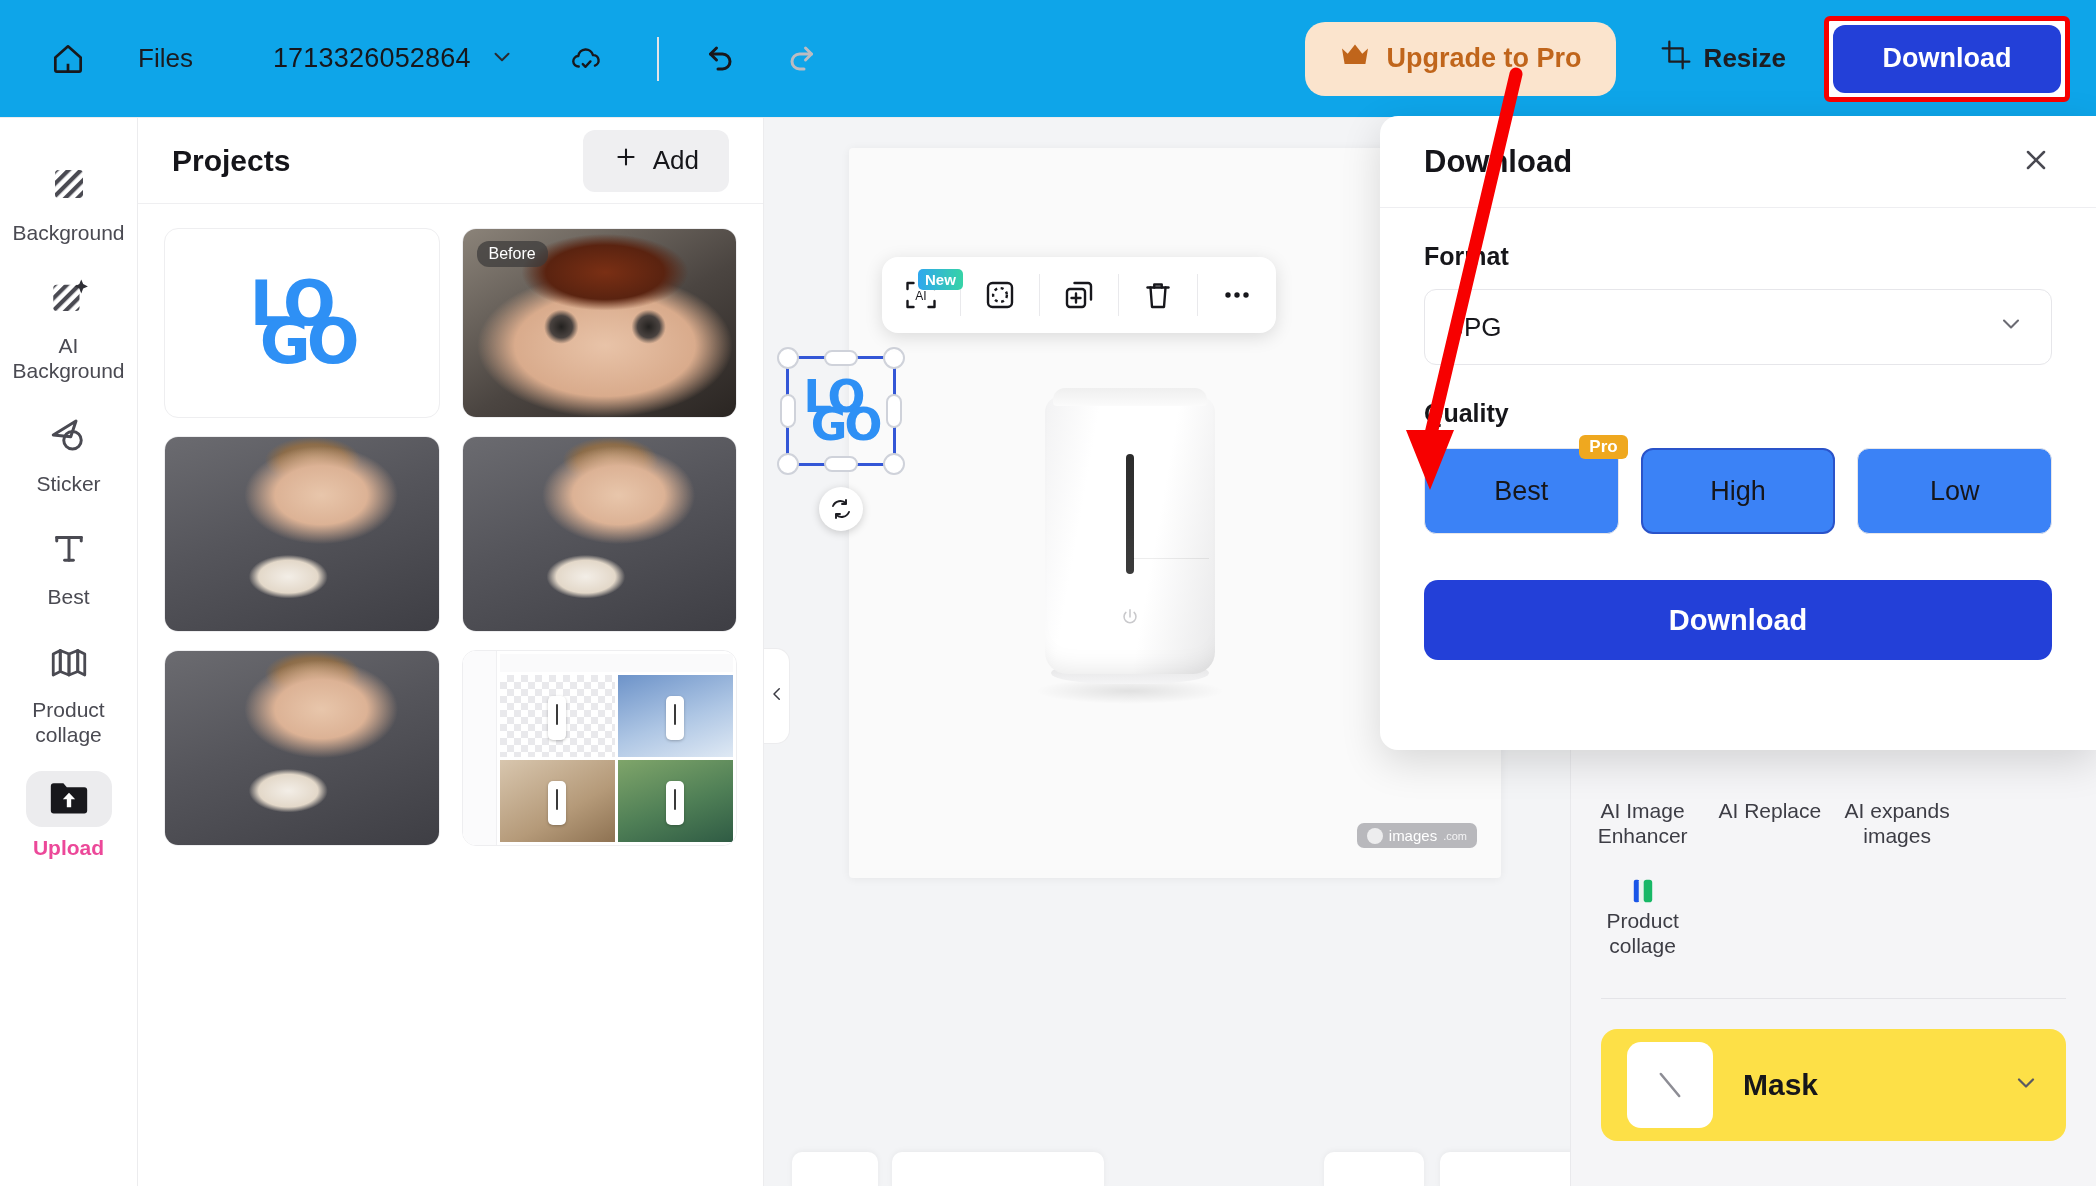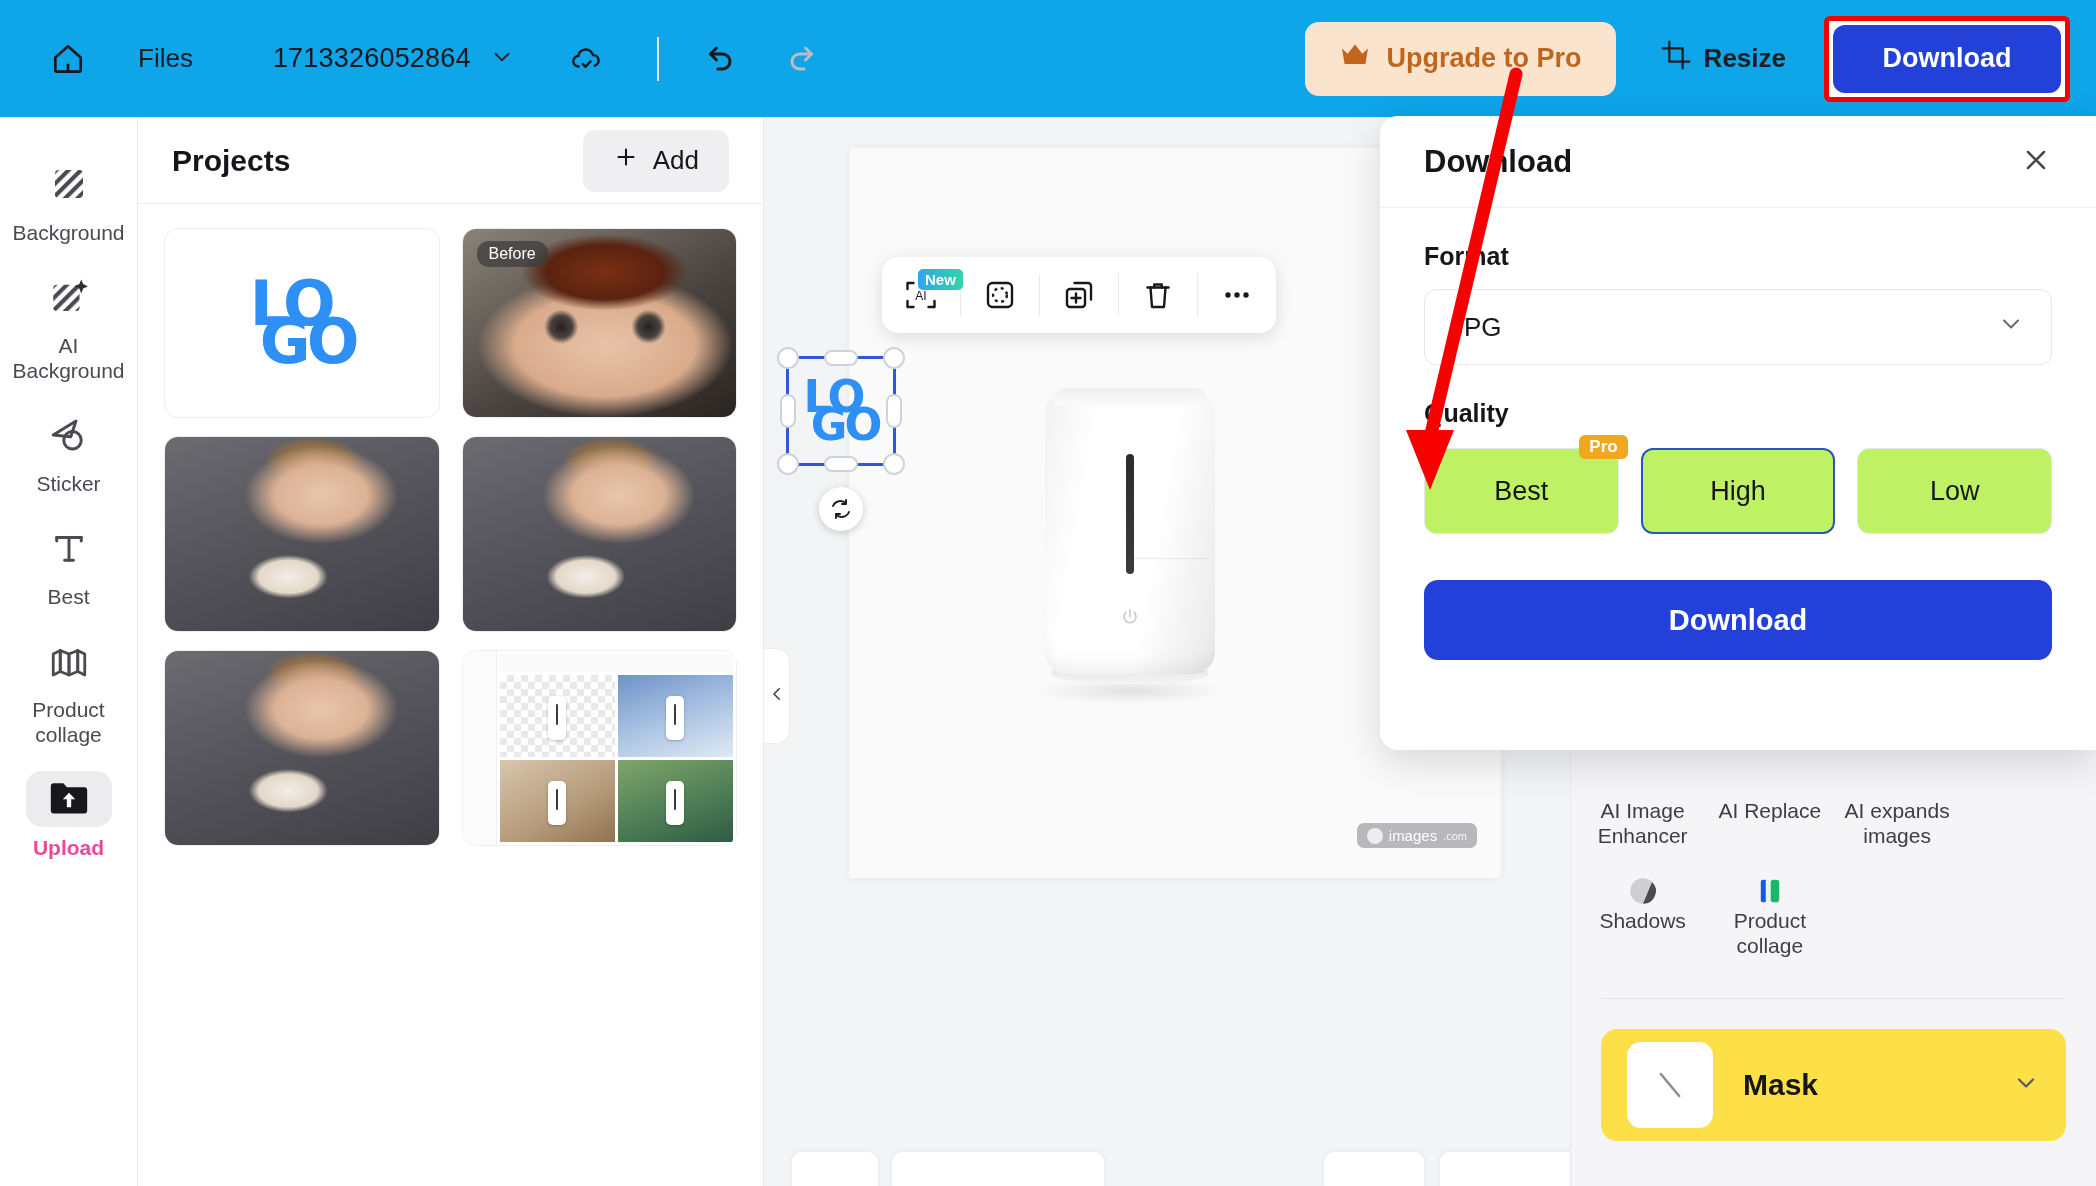--- a/index.html
+++ b/index.html
@@ -24,21 +24,21 @@
   .chev { display:inline-block; }
   .cloud-btn { margin-left:48px; width:48px;height:48px; display:flex;align-items:center;justify-content:center; cursor:pointer;}
   .vdiv { width:2px; height:44px; background:#e4e4e8; margin-left:46px; }
   .undo-btn { margin-left:44px; cursor:pointer; }
   .redo-btn { margin-left:44px; cursor:pointer; }
 
   .topbar-right { margin-left:auto; display:flex; align-items:center; padding-right:26px; }
   .upgrade-btn {
     display:flex; align-items:center; gap:16px;
     background:#fbe4cd; color:#c0651b;
-    height:74px; padding:12px 34px; border-radius:14px;
+    height:74px; padding:12px 34px; border-radius:20px;
     font-size:27px; font-weight:700; cursor:pointer;
   }
   .resize-btn { display:flex; align-items:center; gap:12px; margin-left:44px; font-size:26px; color:#1d1d22; cursor:pointer; font-weight:600;}
   .download-hl {
     margin-left:38px; border:5px solid #f70000; border-radius:6px;
     padding:4px; background:#fff;
   }
   .download-btn-top {
     background:#2340d8; color:#fff; font-size:27px; font-weight:700;
     height:68px; min-width:228px; border-radius:12px;
@@ -222,21 +222,21 @@
   .dl-body { padding:34px 44px 0; }
   .dl-label { font-size:25px; font-weight:700; color:#16161a; }
   .dl-select {
     margin-top:18px; height:76px; border:1px solid #e6e6ea; border-radius:12px;
     display:flex; align-items:center; padding:0 26px; font-size:26px; color:#17171c; cursor:pointer;
   }
   .dl-select .chev { margin-left:auto; }
   .dl-label2 { margin-top:34px; }
   .qual-row { margin-top:20px; display:grid; grid-template-columns:repeat(3,1fr); gap:22px; }
   .qual {
-    height:86px; border:1px solid #e6e6ea; border-radius:12px; background:#bef264;
+    height:86px; border:1px solid #e6e6ea; border-radius:12px; background:#3b82f6;
     display:flex; align-items:center; justify-content:center;
     font-size:27px; color:#16161a; position:relative; cursor:pointer;
   }
   .qual.sel { border:2px solid #2a53c9; }
   .pro-badge {
     position:absolute; right:-10px; top:-14px; background:#efa81f; color:#fff;
     font-size:17px; font-weight:700; padding:2px 10px; border-radius:6px;
   }
   .dl-cta {
     margin:46px 44px 0; height:80px; background:#2340d8; color:#fff;
@@ -572,29 +572,20 @@
       <div class="rp-tool">
         <div class="rp-tool-ico"></div>
         <div class="rp-tool-lb">AI expands images</div>
       </div>
     </div>
 
     <div class="rp-row2">
       <div class="rp-tool">
         <div class="rp-tool-ico">
           <svg width="34" height="34" viewBox="0 0 24 24">
-              <circle cx="12" cy="12" r="9" fill="#cfcfd3"></circle>
-              <path d="M12 21a9 9 0 0 0 6.4-15.4z" fill="#4a4a52"></path>
-            </svg>
-        </div>
-        <div class="rp-tool-lb">Shadows</div>
-      </div>
-      <div class="rp-tool">
-        <div class="rp-tool-ico">
-          <svg width="34" height="34" viewBox="0 0 24 24">
             <rect x="5.5" y="4" width="4" height="16" rx="1.4" fill="#1a56e8"></rect>
             <rect x="9" y="4" width="4" height="16" rx="1.2" fill="#eaf4ee"></rect>
             <rect x="12.5" y="4" width="6" height="16" rx="2" fill="#18b866"></rect>
           </svg>
         </div>
         <div class="rp-tool-lb">Product collage</div>
       </div>
       <div></div>
         <div></div>
     </div>

